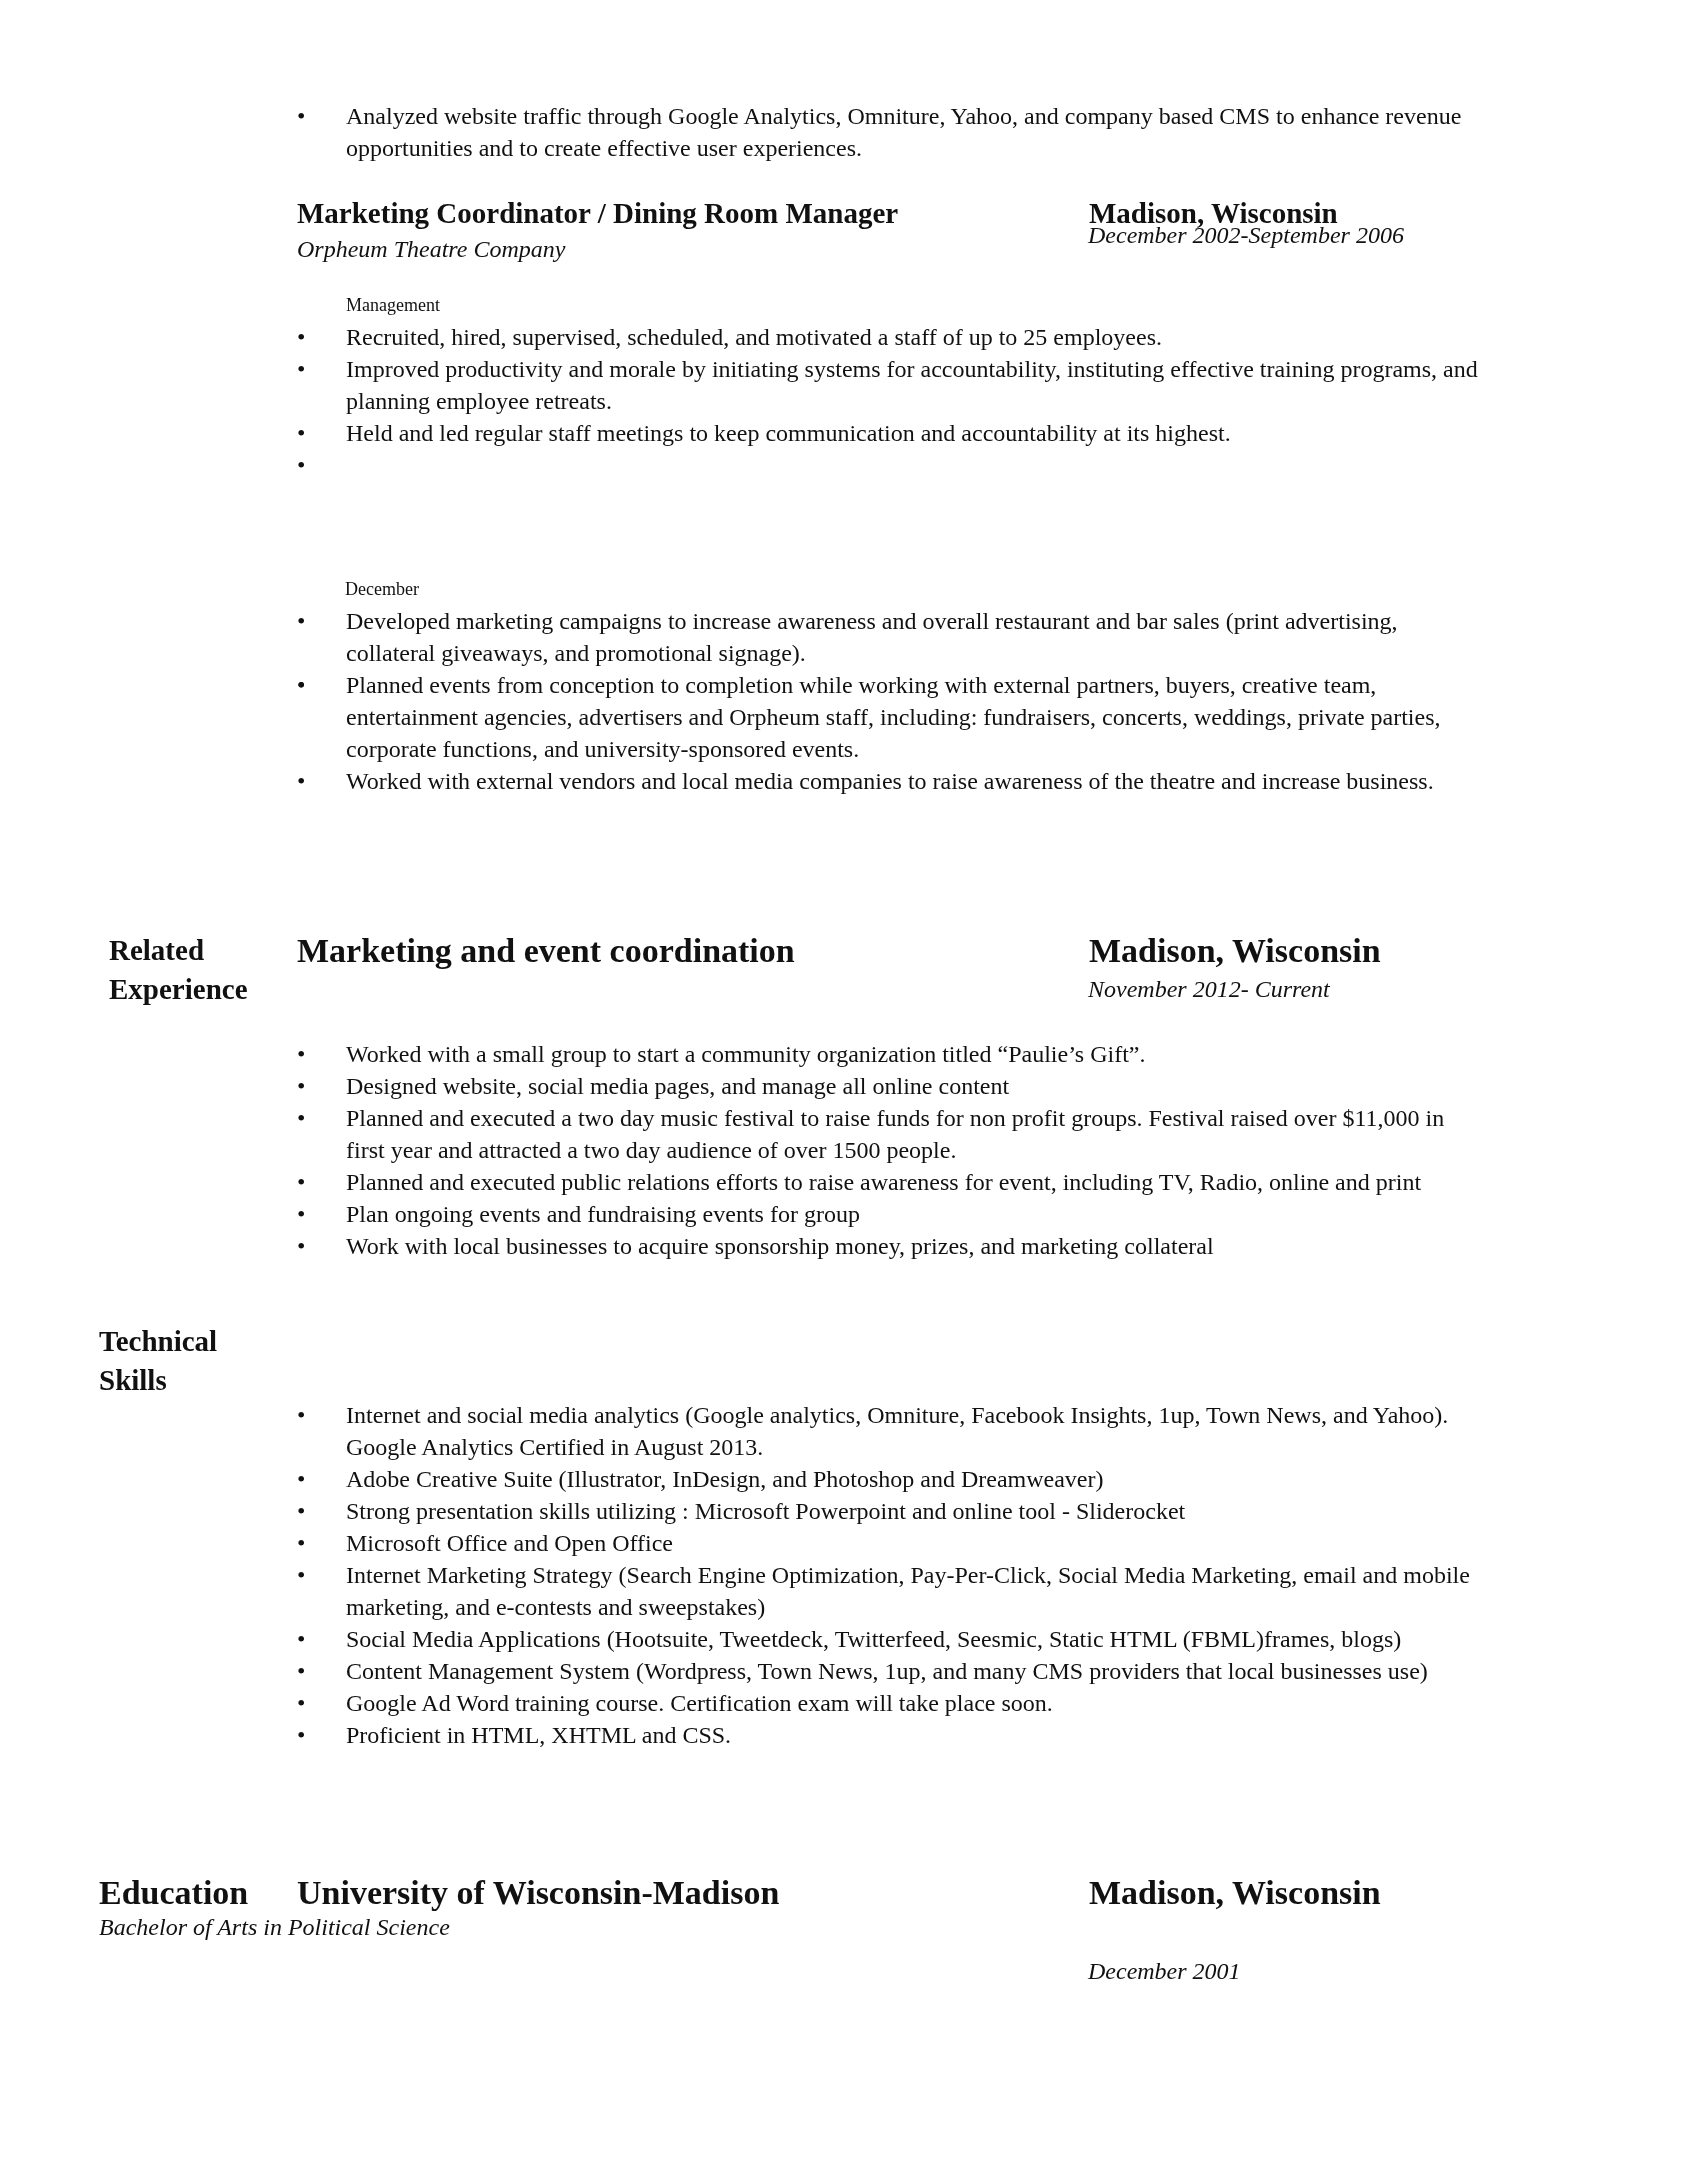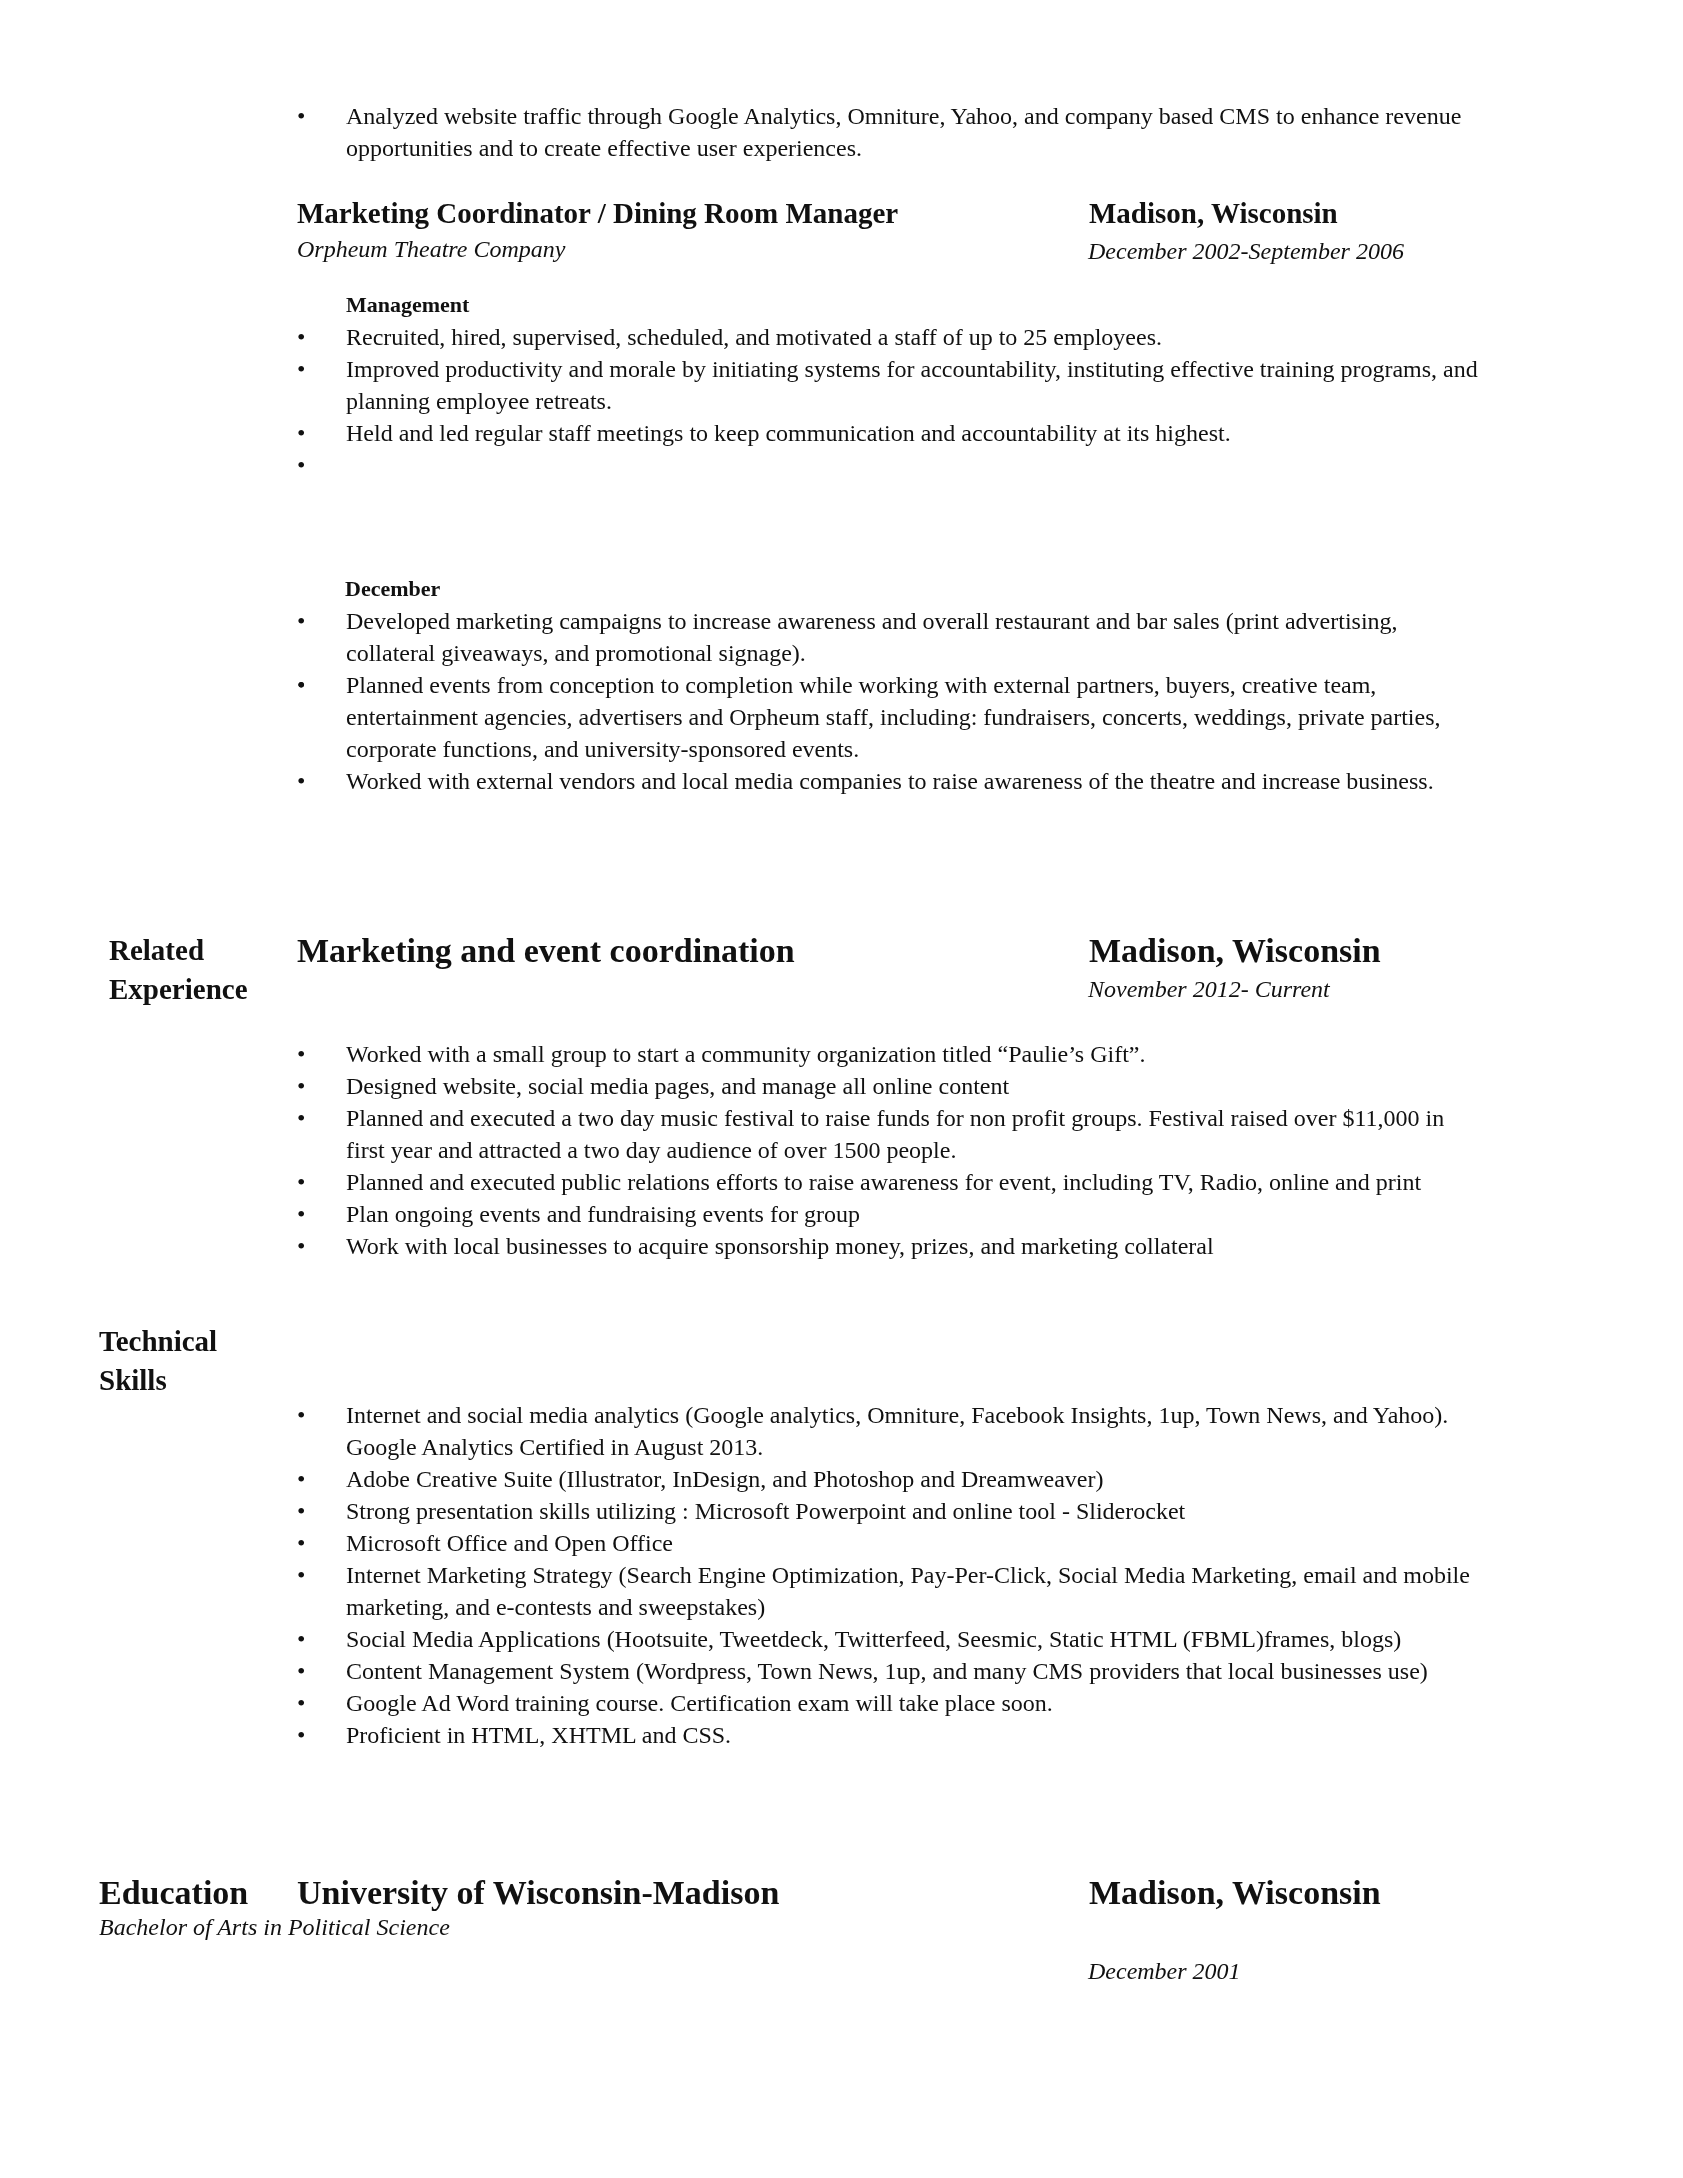--- a/index.html
+++ b/index.html
@@ -4,40 +4,40 @@
 <style>
   html, body { margin: 0; padding: 0; background: #ffffff; }
   body {
     width: 1683px; height: 2178px; position: relative; overflow: hidden;
     font-family: "Liberation Serif", "DejaVu Serif", serif; color: #111111;
   }
   .abs { position: absolute; white-space: nowrap; }
   .job-title { font-size: 29px; font-weight: bold; line-height: 34px; }
   .job-title-sm { font-size: 34px; font-weight: bold; line-height: 34px; }
   .italic { font-style: italic; font-size: 24px; line-height: 32px; }
-  .sub-head { font-size: 22px; font-weight: bold; line-height: 30px; }
+  .sub-head { font-size: 18px; font-weight: normal; line-height: 30px; }
   .section-label { font-size: 29px; font-weight: bold; line-height: 39px; white-space: normal; width: 158px; }
   ul.bullets { position: absolute; left: 297px; margin: 0; padding: 0; list-style: none; width: 1188px; }
   ul.bullets li { position: relative; padding-left: 49px; font-size: 24px; line-height: 32px; }
   ul.bullets li .dot { position: absolute; left: 0; top: 0; width: 20px; text-align: left; }
 </style>
 </head>
 <body>
 
 <ul class="bullets" style="top:100px;">
   <li style="white-space:normal;">
     <span class="dot">•</span>
     <span>Analyzed website traffic through Google Analytics, Omniture, Yahoo, and company based CMS to enhance revenue opportunities and to create effective user experiences.</span>
   </li>
 </ul>
 
 <div class="abs job-title" style="left:297px; top:196px;">Marketing Coordinator / Dining Room Manager</div>
 <div class="abs job-title" style="left:1089px; top:196px;">Madison, Wisconsin</div>
 <div class="abs italic" style="left:297px; top:233px;">Orpheum Theatre Company</div>
-<div class="abs italic" style="left:1088px; top:235px;">December 2002-September 2006</div>
+<div class="abs italic" style="left:1088px; top:219px;">December 2002-September 2006</div>
 
 <div class="abs sub-head" style="left:346px; top:290px;">Management</div>
 <ul class="bullets" style="top:321px;">
   <li><span class="dot">•</span><span>Recruited, hired, supervised, scheduled, and motivated a staff of up to 25 employees.</span></li>
   <li><span class="dot">•</span><span>Improved productivity and morale by initiating systems for accountability, instituting effective training programs, and planning employee retreats.</span></li>
   <li><span class="dot">•</span><span>Held and led regular staff meetings to keep communication and accountability at its highest.</span></li>
   <li><span class="dot">•</span></li>
 </ul>
 
 <div class="abs sub-head" style="left:345px; top:574px;">December</div>

